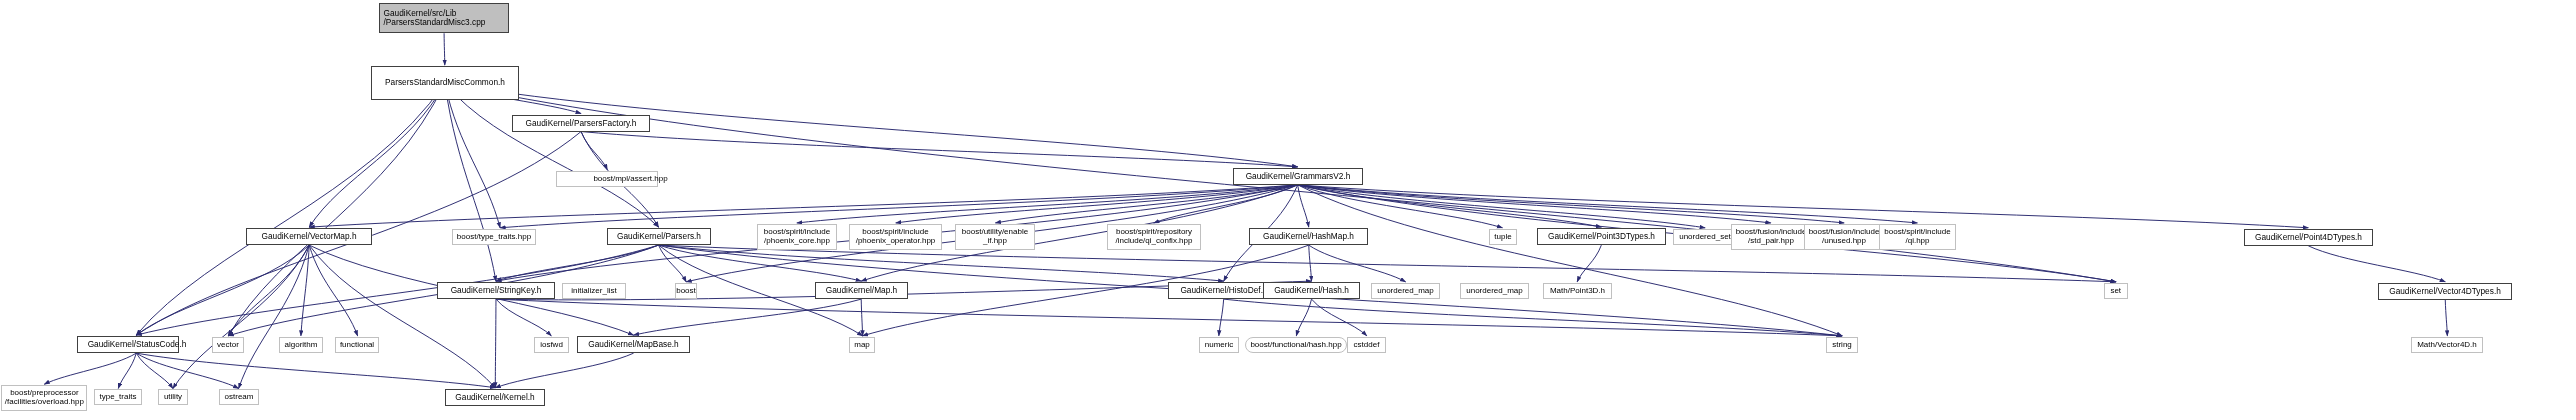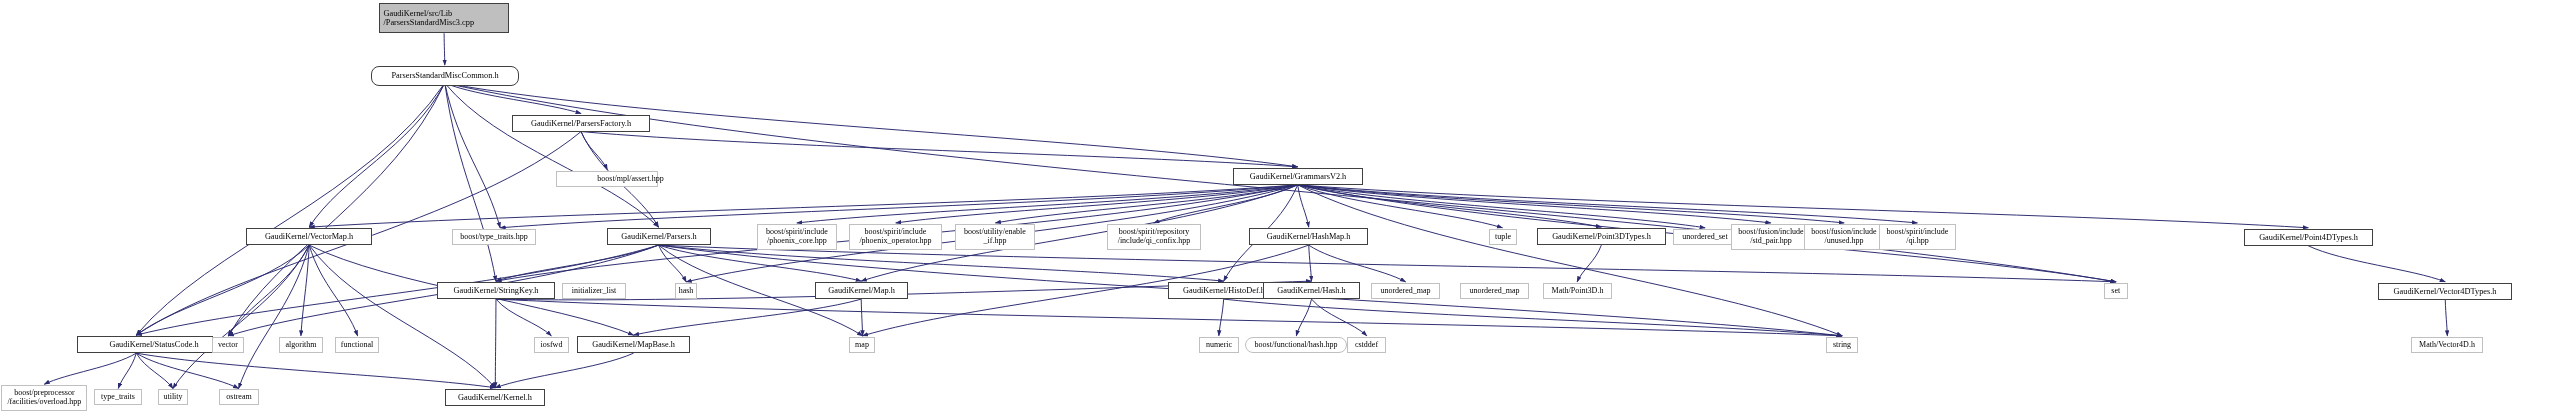--- a/index.html
+++ b/index.html
@@ -1,18 +1,18 @@
 <!DOCTYPE html>
 <html style="font-size:11px"><head>
 <meta charset="utf-8">
 <title>Include dependency graph</title>
 <style>
   html,body{margin:0;padding:0;background:#ffffff;}
   #canvas{position:relative;width:2576px;height:421px;background:#ffffff;
-          font-family:Liberation Serif, serif;overflow:hidden;}
+          font-family:Liberation Sans, sans-serif;overflow:hidden;}
   #edges{position:absolute;left:0;top:0;width:2576px;height:421px;}
   .node{position:absolute;box-sizing:border-box;display:flex;align-items:center;
         justify-content:center;text-align:center;background:#ffffff;
         color:#000000;line-height:1.12;white-space:pre;z-index:5;}
   .node.lib{border:0.7px solid #c0c0c0;font-size:8px;}
   .node.hdr{border:1px solid #404040;font-size:8.3px;}
   .node.root{border:1px solid #404040;background:#bfbfbf;font-size:8.3px;text-align:left;
              justify-content:flex-start;padding-left:3.5px;}
 </style>
 </head>
@@ -97,21 +97,21 @@
         <path d="M197,510 C190.5,532.95 177.188,543.15 171,561" marker-end="url(#ah)"></path>
         <path d="M197,510 C210.25,532.95 237.386,543.15 250,561" marker-end="url(#ah)"></path>
         <path d="M197,510 C234,532.95 309.776,543.15 345,561" marker-end="url(#ah)"></path>
         <path d="M197,510 C326.75,532.5 592.478,542.5 716,560" marker-end="url(#ah)"></path>
         <path d="M916,510 C866,532.5 763.6,542.5 716,560" marker-end="url(#ah)"></path>
       </g>
   </svg>
   <div id="node-layer">
       <div class="node root" style="left: 379px; top: 2.8px; width: 130px; height: 30px;">GaudiKernel/src/Lib
 /ParsersStandardMisc3.cpp</div>
-      <div class="node hdr" style="left: 371px; top: 66px; width: 148px; height: 20px; border-radius: 8px;">ParsersStandardMiscCommon.h</div>
+      <div class="node hdr" style="left: 371px; top: 66px; width: 148px; height: 34px;">ParsersStandardMiscCommon.h</div>
       <div class="node hdr" style="left: 512px; top: 115px; width: 138px; height: 16.6px;">GaudiKernel/ParsersFactory.h</div>
       <div class="node lib" style="left: 556px; top: 171px; width: 102px; height: 16px; padding-left: 47px;">boost/mpl/assert.hpp</div>
       <div class="node hdr" style="left: 1233px; top: 168px; width: 130px; height: 16.6px;">GaudiKernel/GrammarsV2.h</div>
       <div class="node hdr" style="left: 246px; top: 228px; width: 126px; height: 16.6px;">GaudiKernel/VectorMap.h</div>
       <div class="node lib" style="left: 452px; top: 229px; width: 84px; height: 16px;">boost/type_traits.hpp</div>
       <div class="node hdr" style="left: 607px; top: 228px; width: 104px; height: 16.6px;">GaudiKernel/Parsers.h</div>
       <div class="node lib" style="left: 757px; top: 224px; width: 80px; height: 26px;">boost/spirit/include
 /phoenix_core.hpp</div>
       <div class="node lib" style="left: 849px; top: 224px; width: 93px; height: 26px;">boost/spirit/include
 /phoenix_operator.hpp</div>
@@ -125,30 +125,30 @@
       <div class="node lib" style="left: 1673px; top: 229px; width: 64px; height: 16px;">unordered_set</div>
       <div class="node lib" style="left: 1731px; top: 224px; width: 80px; height: 26px;">boost/fusion/include
 /std_pair.hpp</div>
       <div class="node lib" style="left: 1804px; top: 224px; width: 80px; height: 26px;">boost/fusion/include
 /unused.hpp</div>
       <div class="node lib" style="left: 1879px; top: 224px; width: 77px; height: 26px;">boost/spirit/include
 /qi.hpp</div>
       <div class="node hdr" style="left: 2244px; top: 229px; width: 129px; height: 16.6px;">GaudiKernel/Point4DTypes.h</div>
       <div class="node hdr" style="left: 437px; top: 282px; width: 118px; height: 16.6px;">GaudiKernel/StringKey.h</div>
       <div class="node lib" style="left: 562px; top: 283px; width: 64px; height: 16px;">initializer_list</div>
-      <div class="node lib" style="left: 675px; top: 283px; width: 22px; height: 16px;">hash</div>
+      <div class="node lib" style="left: 675px; top: 283px; width: 22px; height: 16px;">boost</div>
       <div class="node hdr" style="left: 815px; top: 282px; width: 93px; height: 16.6px;">GaudiKernel/Map.h</div>
       <div class="node hdr" style="left: 1168px; top: 282px; width: 112px; height: 16.6px;">GaudiKernel/HistoDef.h</div>
       <div class="node hdr" style="left: 1263px; top: 282px; width: 97px; height: 16.6px;">GaudiKernel/Hash.h</div>
       <div class="node lib" style="left: 1371px; top: 283px; width: 69px; height: 16px;">unordered_map</div>
       <div class="node lib" style="left: 1460px; top: 283px; width: 69px; height: 16px;">unordered_map</div>
       <div class="node lib" style="left: 1543px; top: 283px; width: 69px; height: 16px;">Math/Point3D.h</div>
       <div class="node lib" style="left: 2104px; top: 283px; width: 23.5px; height: 16px;">set</div>
       <div class="node hdr" style="left: 2378px; top: 283px; width: 134px; height: 16.6px;">GaudiKernel/Vector4DTypes.h</div>
-      <div class="node hdr" style="left: 77px; top: 336px; width: 136px; height: 16.6px; padding-left: 18px;">GaudiKernel/StatusCode.h</div>
+      <div class="node hdr" style="left: 77px; top: 336px; width: 102px; height: 16.6px; padding-left: 18px;">GaudiKernel/StatusCode.h</div>
       <div class="node lib" style="left: 212px; top: 337px; width: 32px; height: 16px;">vector</div>
       <div class="node lib" style="left: 279px; top: 337px; width: 44px; height: 16px;">algorithm</div>
       <div class="node lib" style="left: 335px; top: 337px; width: 44px; height: 16px;">functional</div>
       <div class="node lib" style="left: 534px; top: 337px; width: 35px; height: 16px;">iosfwd</div>
       <div class="node hdr" style="left: 577px; top: 336px; width: 113px; height: 16.6px;">GaudiKernel/MapBase.h</div>
       <div class="node lib" style="left: 849px; top: 337px; width: 26px; height: 16px;">map</div>
       <div class="node lib" style="left: 1199px; top: 337px; width: 40px; height: 16px;">numeric</div>
       <div class="node lib" style="left: 1245px; top: 337px; width: 102px; height: 16px; border-radius: 8px;">boost/functional/hash.hpp</div>
       <div class="node lib" style="left: 1347px; top: 337px; width: 39px; height: 16px;">cstddef</div>
       <div class="node lib" style="left: 1826px; top: 337px; width: 32px; height: 16px;">string</div>

